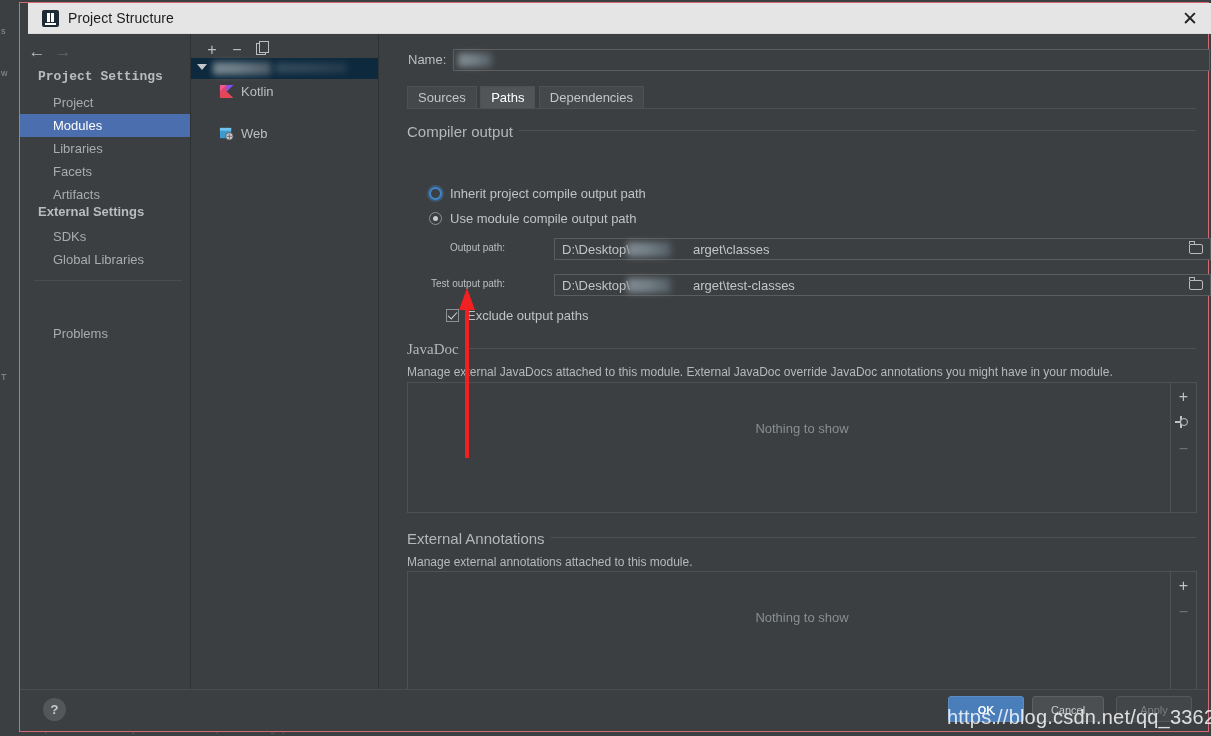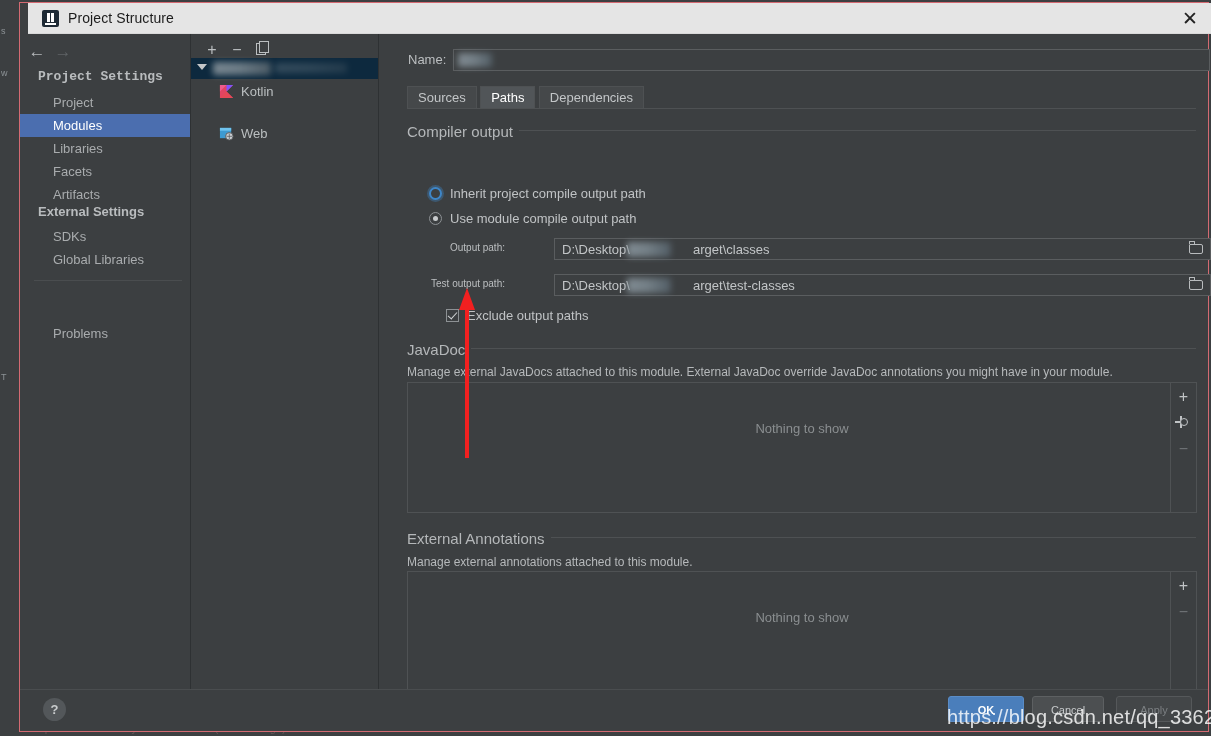--- a/index.html
+++ b/index.html
@@ -618,21 +618,21 @@
           <span class="folder-btn">
             <span class="folder-glyph"></span>
           </span>
         </div>
 
         <div class="check-row" style="left:67px; top:274px;">
           <span class="checkbox checked"></span>
           <span class="check-label">Exclude output paths</span>
         </div>
 
-        <div class="group-title" style="left:28px; top:307px;">JavaDoc</div>
+        <div class="group-title" style="left:28px; top:307px;font-family:Liberation Serif, serif;">JavaDoc</div>
         <div class="group-line" style="left:78px; top:314px; width:739px;"></div>
         <div class="desc-text" style="left:28px; top:331px;">Manage external JavaDocs attached to this module. External JavaDoc override JavaDoc annotations you might have in your module.</div>
 
         <div class="list-box" style="left:28px; top:348px; width:790px; height:131px;">
           <div class="nothing" style="top:38px;">Nothing to show</div>
           <div class="side-toolbar" style="right:0;">
             <div class="side-btn" style="top:2px;">+</div>
             <div class="side-btn" style="top:28px;">
               <span class="badge-plus"></span>
               <span class="badge-dot"></span>

